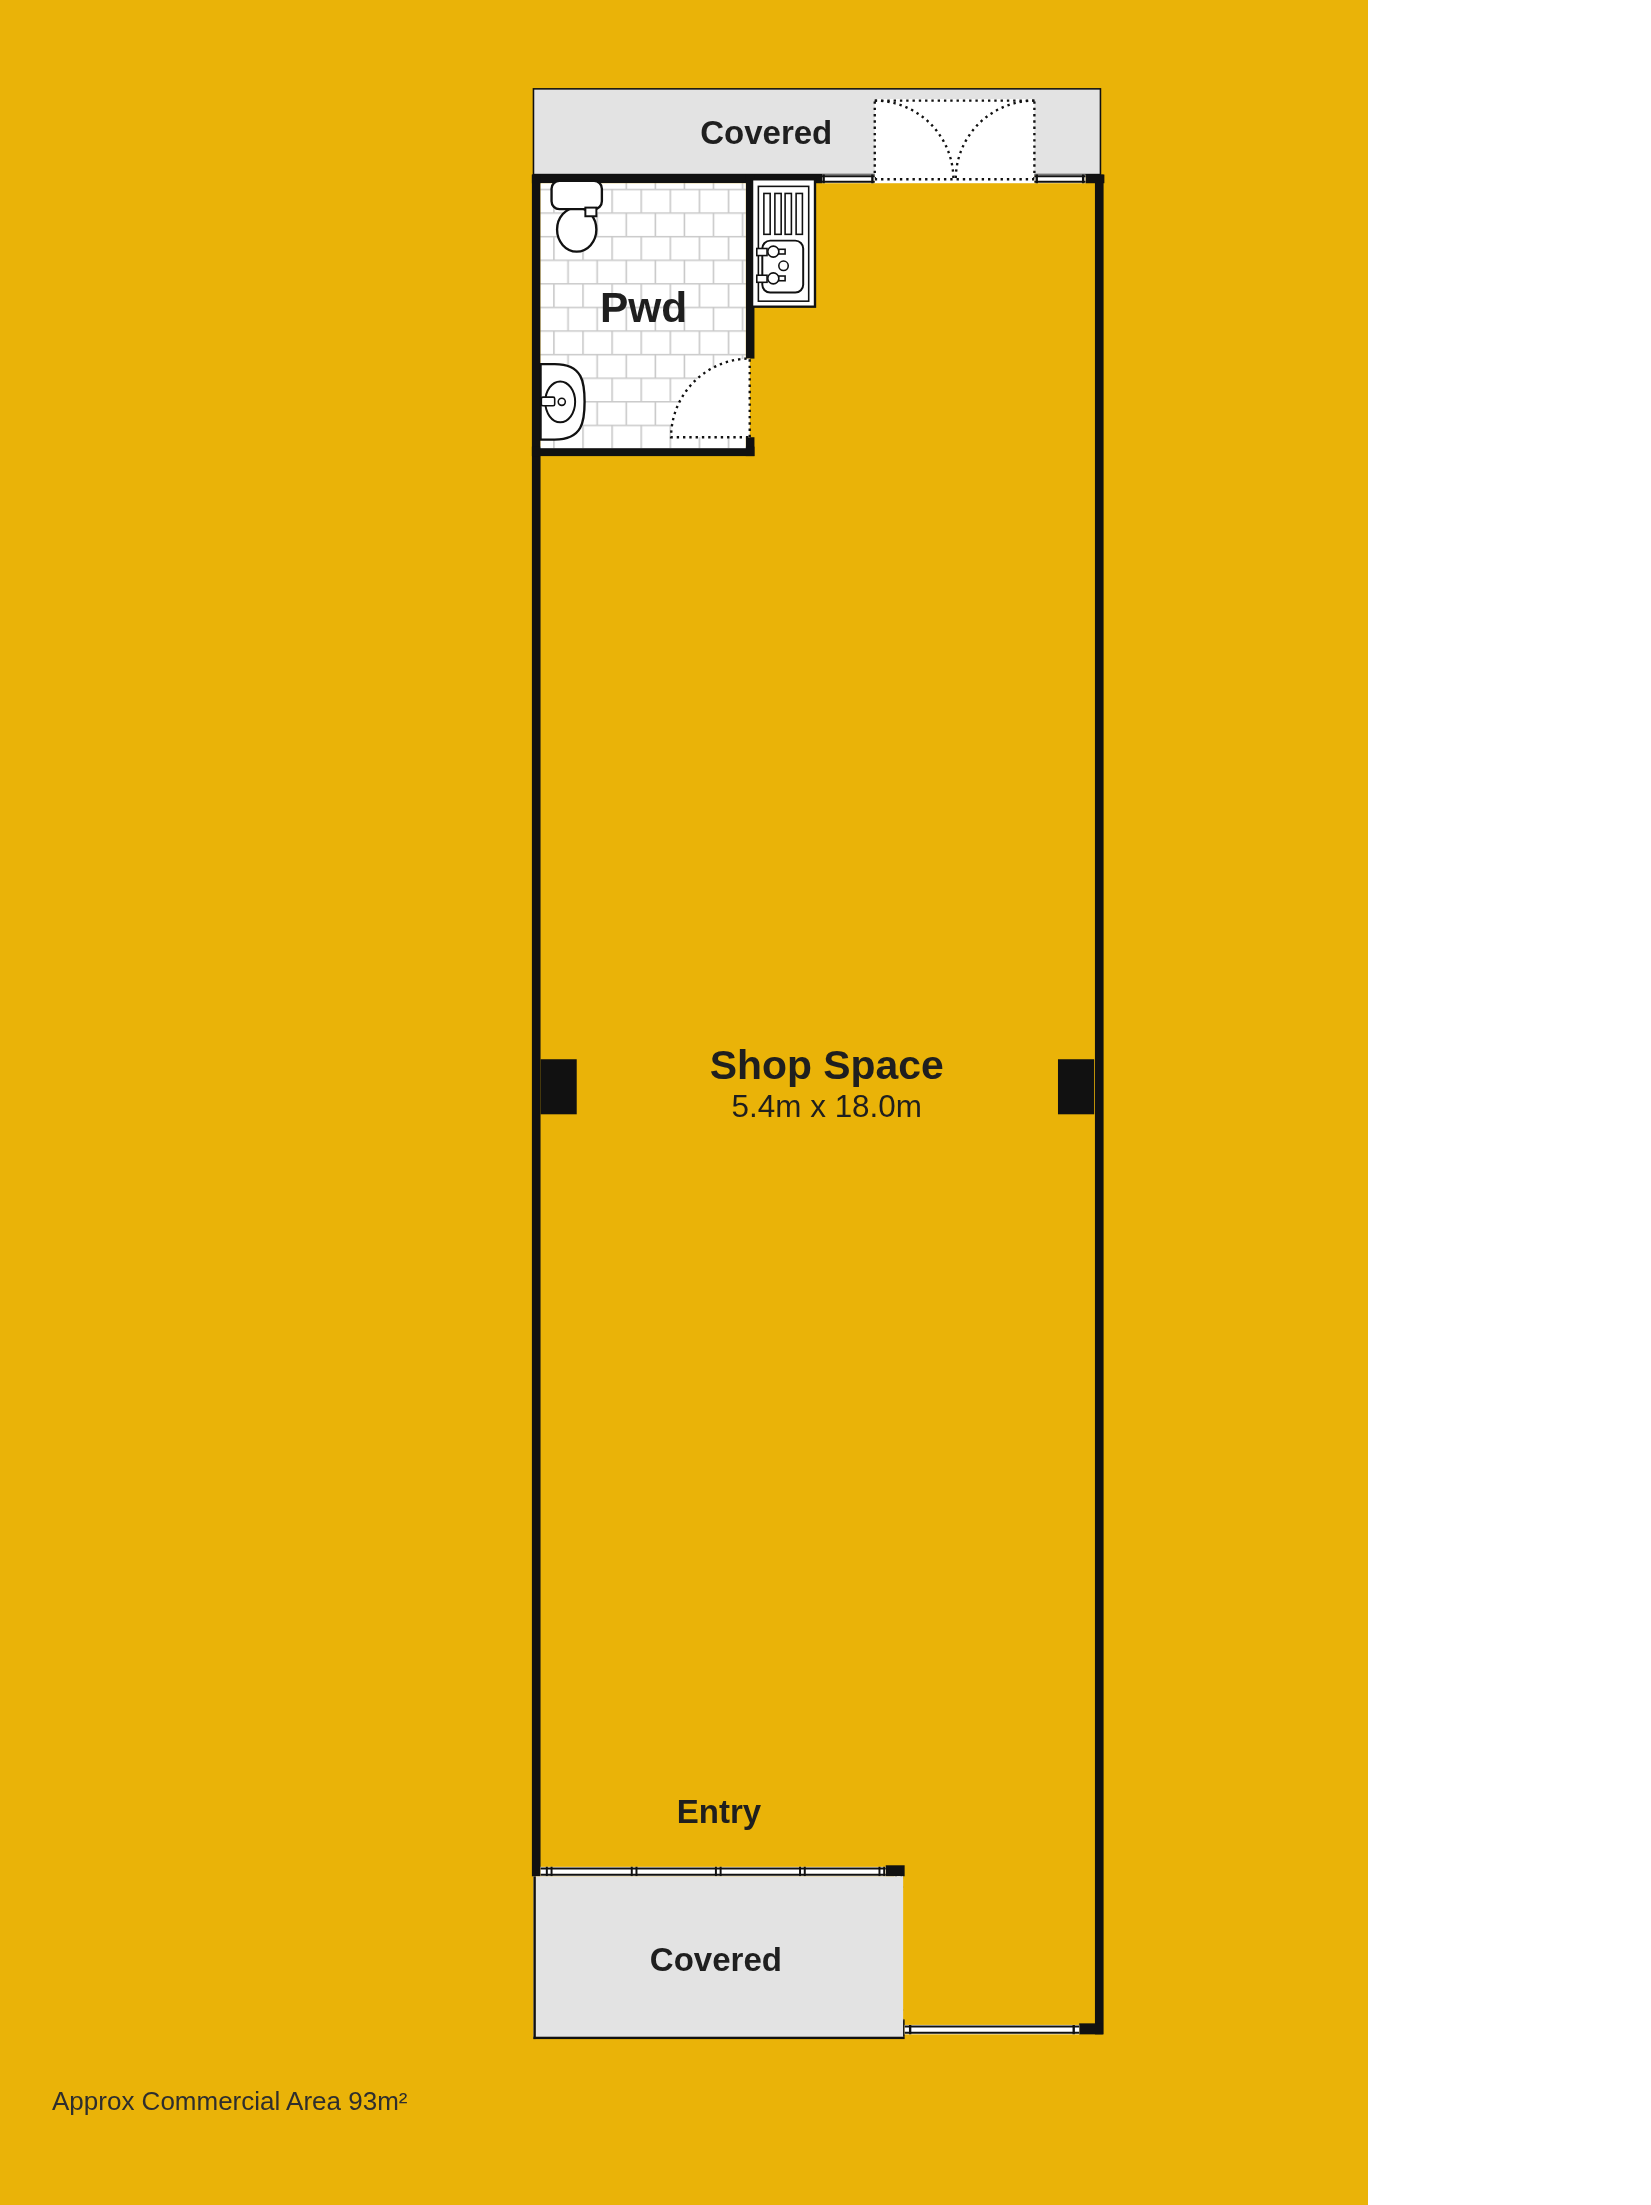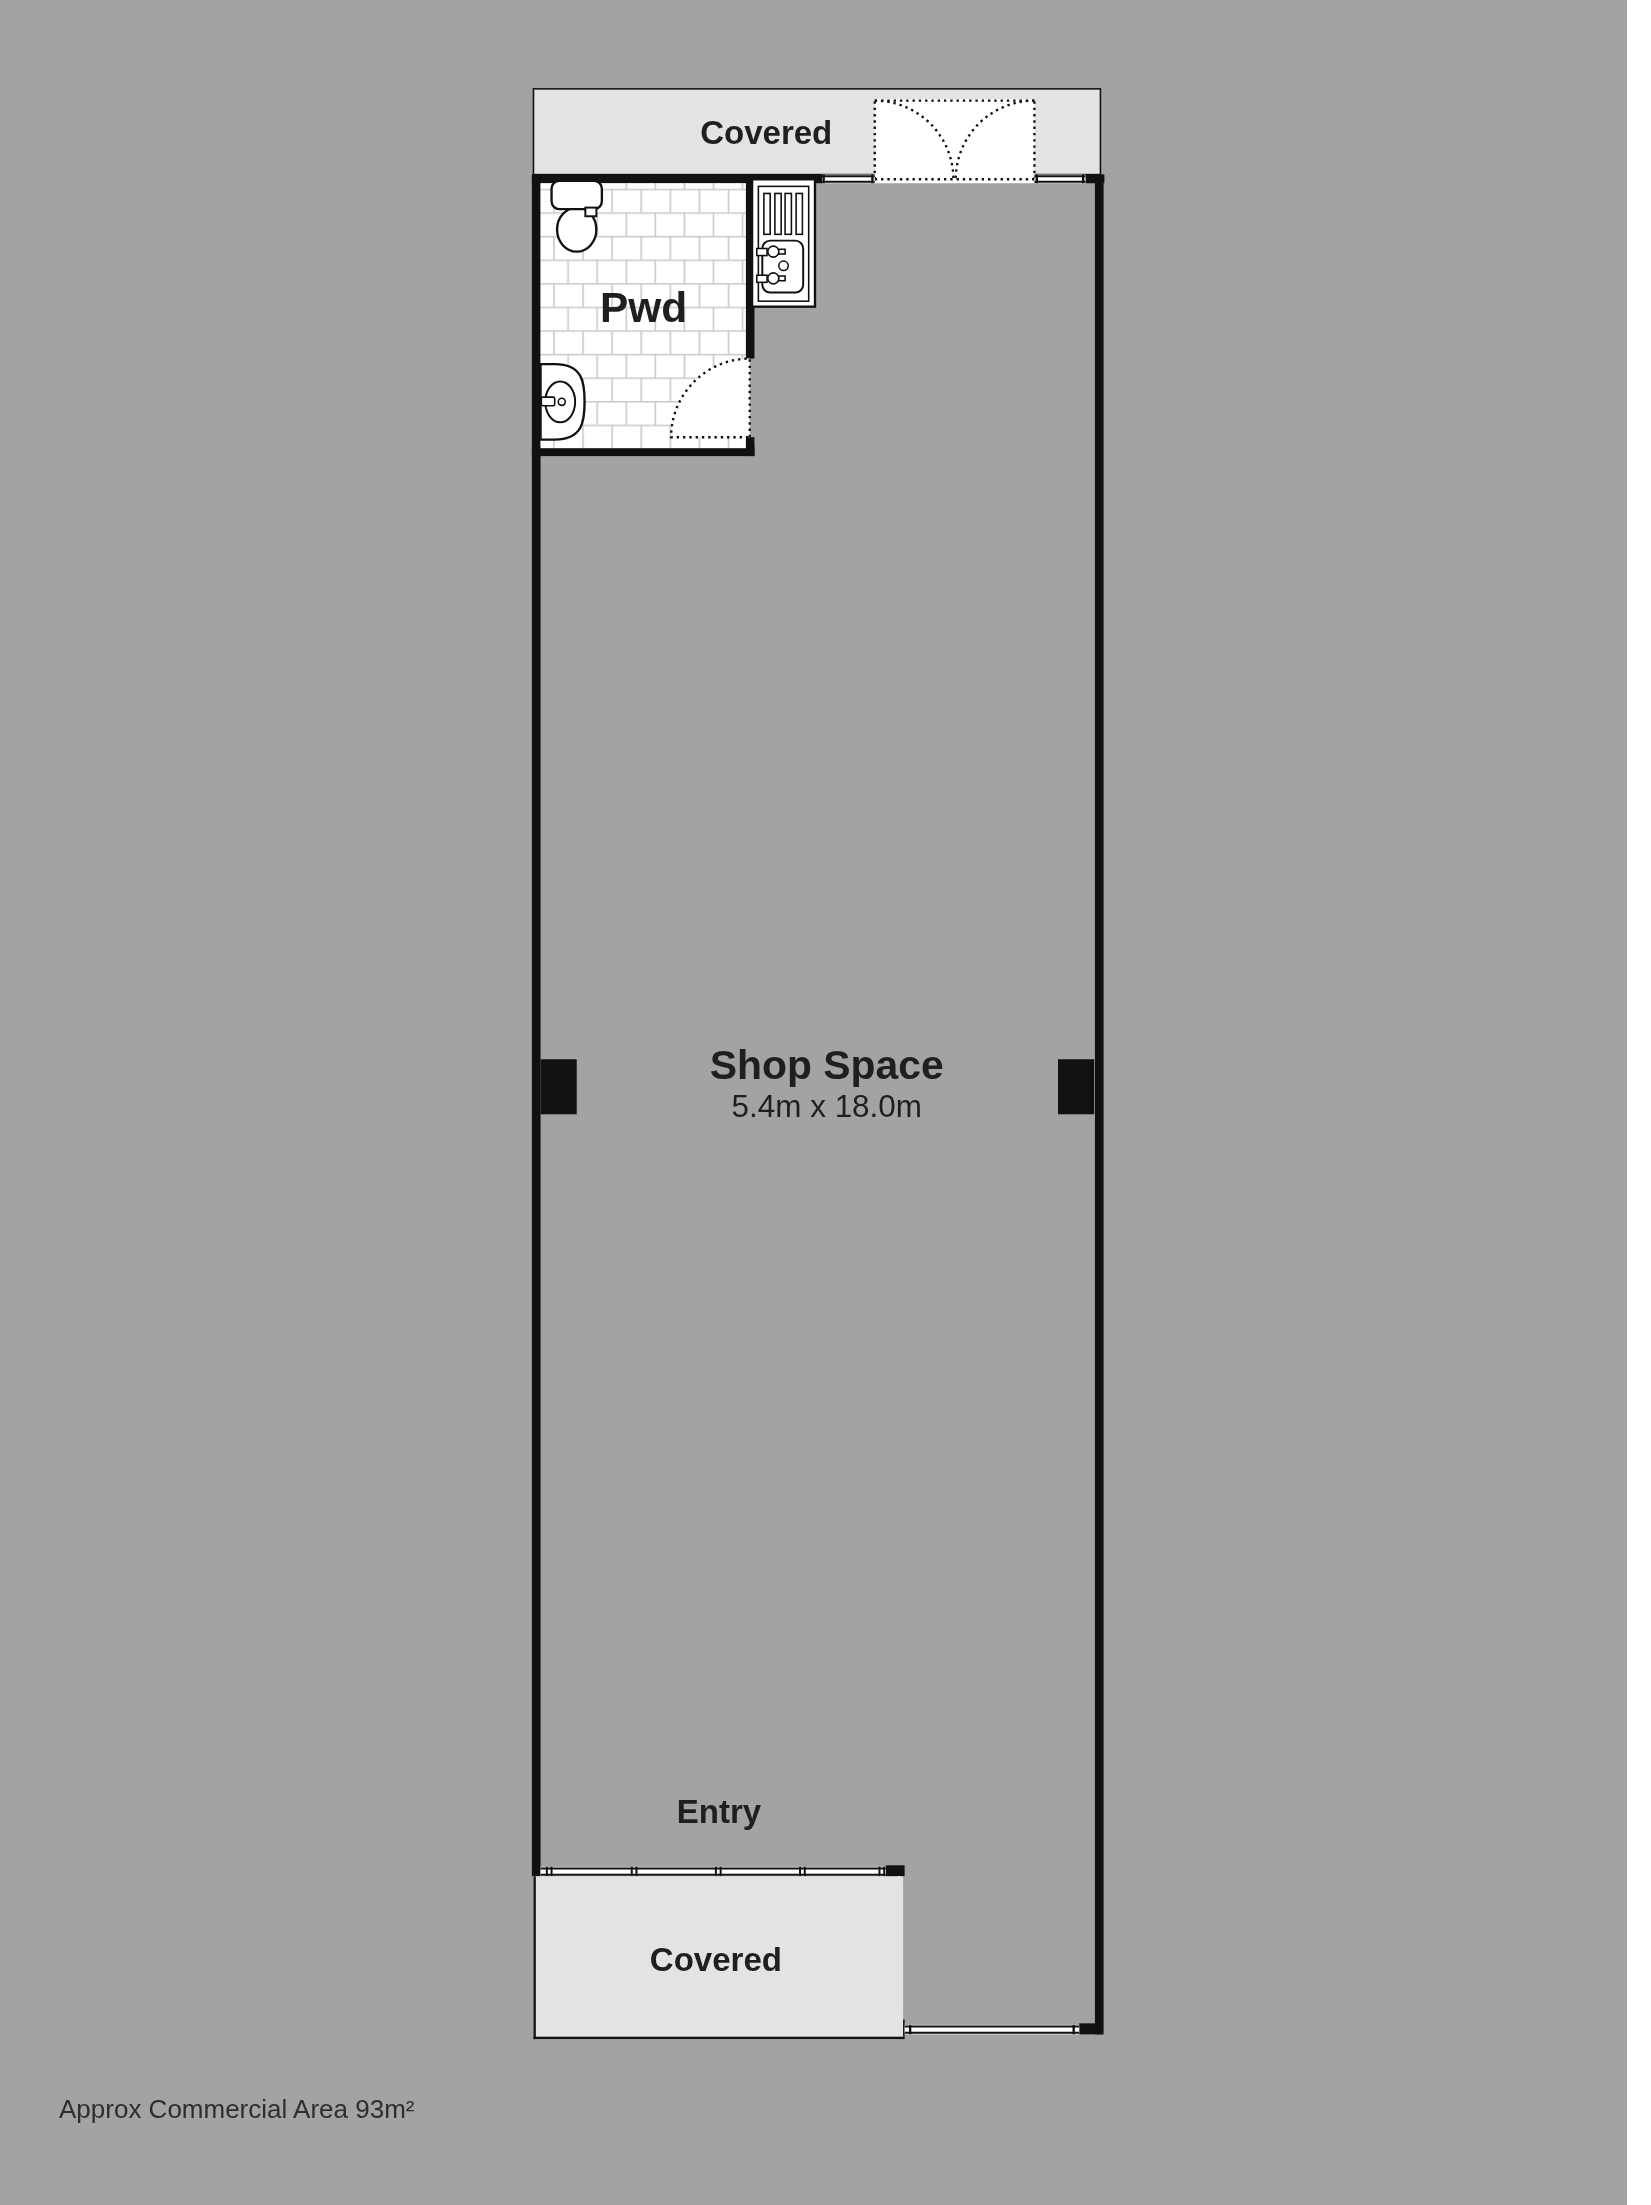--- a/index.html
+++ b/index.html
@@ -1,36 +1,36 @@
 <!DOCTYPE html>
 <html style="--wall: #111111; --covered: #e3e3e3; --grout: #c9c9c9; --label: #1f1f1f; --footer: #2e2e2e;font-size:12.6px"><head>
 <meta charset="utf-8">
 <style>
   html,body{margin:0;padding:0;background:#ffffff;}
-  .page{position:relative;width:1627px;height:2205px;background:#a3a3a3;overflow:hidden;
+  .page{position:relative;width:1368px;height:2205px;background:#eab308;overflow:hidden;
         font-family:"Liberation Sans","DejaVu Sans",sans-serif;}
   svg{position:absolute;left:0;top:0;}
   .wall-fill{fill:var(--wall);}
   .thin{stroke:var(--wall);stroke-width:2.5;fill:none;}
   .thin2{stroke:var(--wall);stroke-width:3;fill:none;}
   .fixture{fill:#ffffff;stroke:var(--wall);stroke-width:3;}
   .fixture-light{fill:#ffffff;stroke:var(--wall);stroke-width:2;}
   .fixture-mid{fill:#ffffff;stroke:var(--wall);stroke-width:2.5;}
   .dashed{fill:#ffffff;stroke:var(--wall);stroke-width:3;stroke-dasharray:3 5;}
   .dashed-line{fill:none;stroke:var(--wall);stroke-width:3;stroke-dasharray:3 5;}
   .grout{stroke:var(--grout);fill:none;}
   .covered-fill{fill:var(--covered);}
   .band-outline{fill:var(--covered);stroke:var(--wall);stroke-width:2;}
   .room-label{font:700 42px "Liberation Sans","DejaVu Sans",sans-serif;fill:var(--label);text-anchor:middle;}
   .room-label-lg{font:700 52px "Liberation Sans","DejaVu Sans",sans-serif;fill:var(--label);text-anchor:middle;}
   .room-label-pwd{font:700 54px "Liberation Sans","DejaVu Sans",sans-serif;fill:var(--label);text-anchor:middle;}
   .dim-label{font:400 40px "Liberation Sans","DejaVu Sans",sans-serif;fill:var(--label);text-anchor:middle;}
   .arrow{stroke:var(--wall);stroke-width:2.5;fill:none;}
   .arrow-head{fill:var(--wall);}
-  .footer{position:absolute;left:59px;color:var(--footer);margin-top:8px;}
+  .footer{position:absolute;left:52px;color:var(--footer);}
   .footer-line1{top:2086px;font-size:26px;}
   .footer-line2{top:2123px;font-size:22px;}
 </style>
 </head>
 <body>
 
 <div class="page">
 
 <svg width="1652" height="2205" viewBox="0 0 2100 2804">
   <defs>

